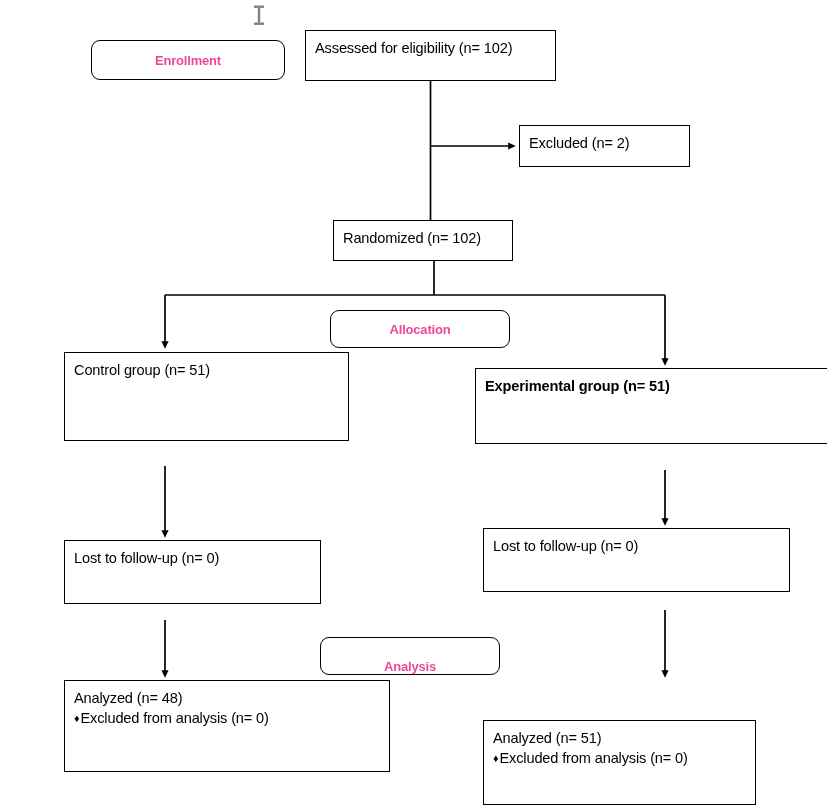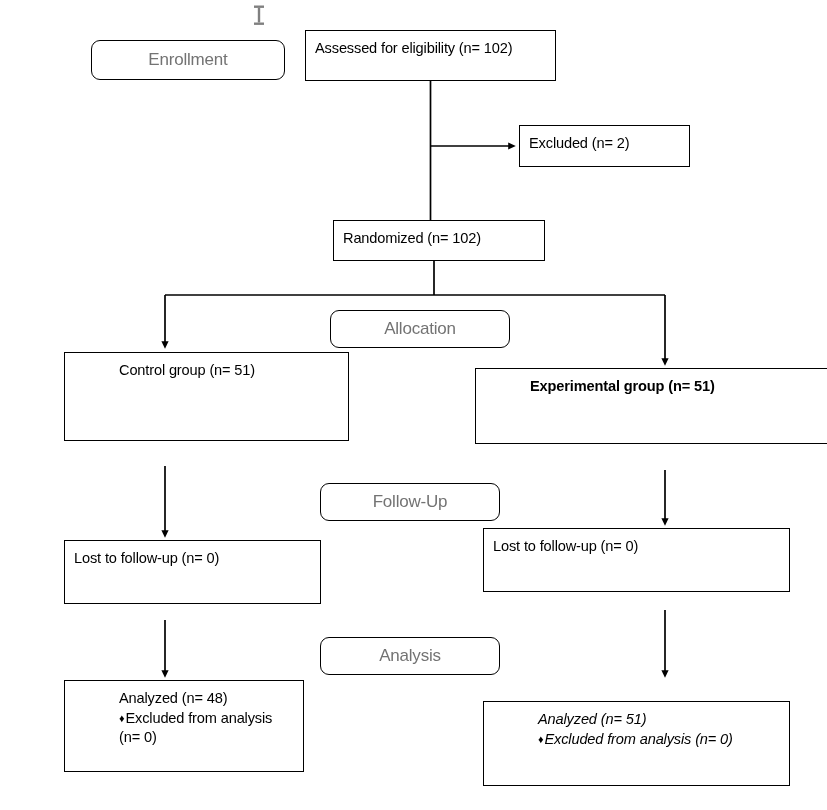--- a/index.html
+++ b/index.html
@@ -45,28 +45,27 @@
     padding: 0;
   }
   .node-text {
     font-size: 14.6px;
     line-height: 19.5px;
     color: #000000;
     white-space: pre-line;
     letter-spacing: -0.15px;
   }
   .pill-text {
-    font-size: 17px;
-    font-weight: normal;
-    color: #737373;
+    font-size: 13px;
+    font-weight: bold;
+    color: #ec4899;
     letter-spacing: -0.2px;
   }
   .bullet-line {
     display: block;
-    margin-left: 45px;
   }
   .bullet-mark {
     font-size: 11px;
     vertical-align: 1px;
     padding-right: 1px;
   }
   
   #text-cursor {
     position: absolute;
     width: 12px;
@@ -118,62 +117,59 @@
   </svg>
 
   <div class="node pill" style="left:91px; top:40px; width:194px; height:40px;">
     <span class="pill-text">Enrollment</span>
   </div>
 
   <div class="node pill" style="left:320px; top:310px; width:180px; height:38px;margin-left:10px;">
     <span class="pill-text">Allocation</span>
   </div>
 
-  <div class="node pill" style="left:320px; top:483px; width:180px; height:38px;">
-    <span class="pill-text">Follow-Up</span>
-  </div>
 
-  <div class="node pill" style="left:320px; top:637px; width:180px; height:38px;">
+  <div class="node pill" style="left:320px; top:637px; width:180px; height:38px;align-items:flex-end;">
     <span class="pill-text">Analysis</span>
   </div>
 
   <div class="node" style="left:305px; top:30px; width:251px; height:51px;">
     <span class="node-text">Assessed for eligibility (n= 102)</span>
   </div>
 
   <div class="node" style="left:519px; top:125px; width:171px; height:42px;">
     <span class="node-text">Excluded (n= 2)</span>
   </div>
 
-  <div class="node" style="left:333px; top:220px; width:212px; height:41px;">
+  <div class="node" style="left:333px; top:220px; width:180px; height:41px;">
     <span class="node-text">Randomized (n= 102)</span>
   </div>
 
   <div class="node" style="left:64px; top:352px; width:285px; height:89px;">
     <span class="node-text bullet-line">Control group (n= 51)</span>
   </div>
 
   <div class="node" style="left:475px; top:368px; width:369px; height:76px;font-weight:bold;">
     <span class="node-text bullet-line">Experimental group (n= 51)</span>
   </div>
 
   <div class="node" style="left:64px; top:540px; width:257px; height:64px;">
     <span class="node-text">Lost to follow-up (n= 0)</span>
   </div>
 
   <div class="node" style="left:483px; top:528px; width:307px; height:64px;">
     <span class="node-text">Lost to follow-up (n= 0)</span>
   </div>
 
-  <div class="node" style="left:64px; top:680px; width:240px; height:92px;">
+  <div class="node" style="left:64px; top:680px; width:326px; height:92px;">
     <span class="node-text bullet-line">Analyzed (n= 48)</span>
     <span class="node-text bullet-line"><span class="bullet-mark">♦</span><span>Excluded from analysis (n= 0)</span></span>
   </div>
 
-  <div class="node" style="left:483px; top:701px; width:307px; height:85px;font-style:italic;">
+  <div class="node" style="left:483px; top:720px; width:273px; height:85px;">
     <span class="node-text bullet-line">Analyzed (n= 51)</span>
     <span class="node-text bullet-line"><span class="bullet-mark">♦</span><span>Excluded from analysis (n= 0)</span></span>
   </div>
 
   <div id="text-cursor" style="left:253px; top:5px;">
     <svg width="12" height="22" viewBox="0 0 12 22">
       <rect x="1" y="0.5" width="10" height="2.4" fill="#808080"></rect>
       <rect x="4.8" y="2.9" width="2.4" height="14.6" fill="#808080"></rect>
       <rect x="1" y="17.5" width="10" height="2.4" fill="#808080"></rect>
     </svg>

